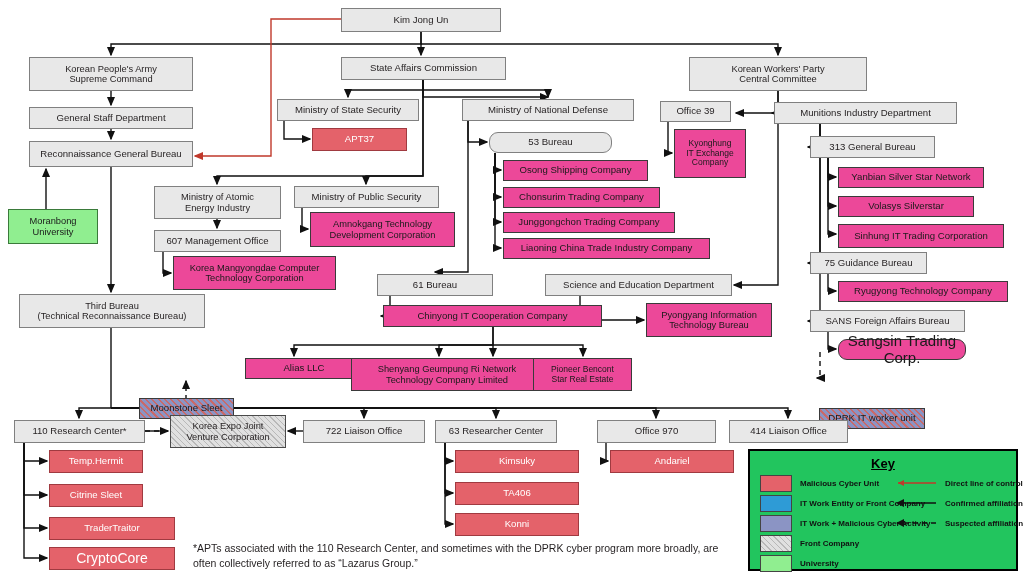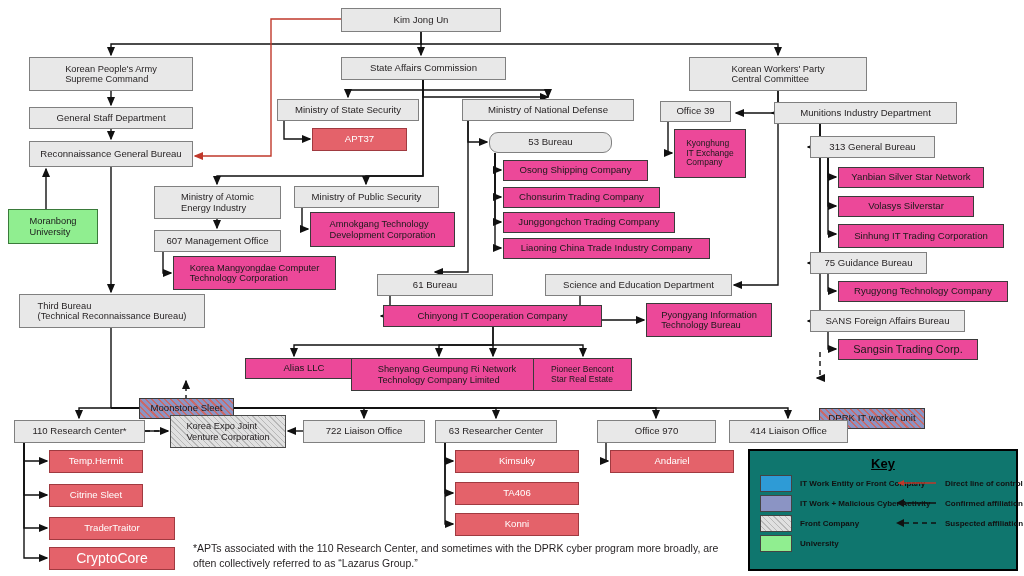--- a/index.html
+++ b/index.html
@@ -1,28 +1,28 @@
 <!DOCTYPE html>
 <html><head>
 <meta charset="utf-8">
 <style>
   html,body{margin:0;padding:0;background:#ffffff;}
   body{width:1024px;height:576px;font-family:"Liberation Sans",sans-serif;position:relative;overflow:hidden;}
   #canvas{position:relative;width:1024px;height:576px;}
   svg.links{position:absolute;left:0;top:0;width:1024px;height:576px;pointer-events:none;}
-  .node{position:absolute;box-sizing:border-box;border:1px solid #808080;display:flex;align-items:center;justify-content:center;line-height:1.12;padding:1px 3px;z-index:3;}
+  .node{position:absolute;box-sizing:border-box;border:1px solid #808080;display:flex;align-items:center;justify-content:center;text-align:center;line-height:1.12;padding:1px 3px;z-index:3;}
   .gray{background:#e8e8e8;color:#231f20;}
   .blue{background:#ec4899;color:#1a1a1a;border-color:#3a3a3a;}
   .red{background:#e4626a;color:#ffffff;border-color:#a03a40;}
   .green{background:#90ee90;color:#1a1a1a;border-color:#3a7a3a;}
   .hatchgray{background:#e0e0e0;color:#231f20;border:1px solid #4a4a4a;
     background-image:repeating-linear-gradient(45deg,rgba(255,255,255,0) 0 3px,#b8b8b8 3px 4px);}
   .hatchpurple{background:#8b94c4;color:#1a1a1a;border:1px solid #3a3a3a;
     background-image:repeating-linear-gradient(45deg,rgba(255,255,255,0) 0 3px,#c96a6a 3px 4.5px);margin-top:40px;}
-  .key-box{position:absolute;box-sizing:border-box;border:2px solid #000;background:#0f766e;z-index:6;}
+  .key-box{position:absolute;box-sizing:border-box;border:2px solid #000;background:#22c55e;z-index:6;}
   .key-title{text-align:center;font-weight:bold;font-size:13px;text-decoration:underline;margin-top:5px;color:#000;}
   .key-row{display:flex;align-items:center;margin:0 0 0 10px;height:20px;}
   .sw{width:30px;height:15px;border:1px solid #444;margin-right:8px;flex:0 0 auto;}
   .key-lbl{font-size:8px;font-weight:bold;color:#111;white-space:nowrap;}
   .key-left{position:absolute;left:0;top:22px;}
   .key-right{position:absolute;left:140px;top:22px;}
   .kr-row{display:flex;align-items:center;height:20px;}
   .kr-ln{width:48px;height:12px;margin-right:7px;flex:0 0 auto;}
   .footnote{position:absolute;font-size:10.5px;color:#231f20;line-height:1.45;z-index:5;}
 </style>
@@ -159,21 +159,21 @@
       <div class="node gray" style="left: 154px; top: 230px; width: 127px; height: 22px; font-size: 9.6px;">607 Management Office</div>
       <div class="node blue" style="left: 173px; top: 256px; width: 163px; height: 34px; font-size: 9.3px;">Korea Mangyongdae Computer<br>Technology Corporation</div>
       <div class="node gray" style="left: 810px; top: 252px; width: 117px; height: 22px; font-size: 9.6px;">75 Guidance Bureau</div>
       <div class="node gray" style="left: 377px; top: 274px; width: 116px; height: 22px; font-size: 9.6px;">61 Bureau</div>
       <div class="node gray" style="left: 545px; top: 274px; width: 187px; height: 22px; font-size: 9.6px;">Science and Education Department</div>
       <div class="node blue" style="left: 838px; top: 281px; width: 170px; height: 21px; font-size: 9.6px;">Ryugyong Technology Company</div>
       <div class="node gray" style="left: 19px; top: 294px; width: 186px; height: 34px; font-size: 9.3px;">Third Bureau<br>(Technical Reconnaissance Bureau)</div>
       <div class="node blue" style="left: 383px; top: 305px; width: 219px; height: 22px; font-size: 9.6px;">Chinyong IT Cooperation Company</div>
       <div class="node blue" style="left: 646px; top: 303px; width: 126px; height: 34px; font-size: 9.3px;">Pyongyang Information<br>Technology Bureau</div>
       <div class="node gray" style="left: 810px; top: 310px; width: 155px; height: 22px; font-size: 9.6px;">SANS Foreign Affairs Bureau</div>
-      <div class="node blue" style="left: 838px; top: 339px; width: 140px; height: 21px; font-size: 11px;">Sangsin Trading Corp.</div>
+      <div class="node blue" style="left: 838px; top: 339px; width: 128px; height: 21px; font-size: 15px; border-radius: 9px;">Sangsin Trading Corp.</div>
       <div class="node hatchpurple" style="left: 139px; top: 358px; width: 95px; height: 21px; font-size: 9.6px;">Moonstone Sleet</div>
       <div class="node blue" style="left: 245px; top: 358px; width: 118px; height: 21px; font-size: 9.6px;">Alias LLC</div>
       <div class="node blue" style="left: 351px; top: 358px; width: 192px; height: 33px; font-size: 9.3px;">Shenyang Geumpung Ri Network<br>Technology Company Limited</div>
       <div class="node blue" style="left: 533px; top: 358px; width: 99px; height: 33px; font-size: 8.5px;">Pioneer Bencont<br>Star Real Estate</div>
       <div class="node hatchpurple" style="left: 819px; top: 368px; width: 106px; height: 21px; font-size: 9.6px;">DPRK IT worker unit</div>
       <div class="node gray" style="left: 14px; top: 420px; width: 131px; height: 23px; font-size: 9.6px;">110 Research Center*</div>
       <div class="node hatchgray" style="left: 170px; top: 415px; width: 116px; height: 33px; font-size: 9.3px;">Korea Expo Joint<br>Venture Corporation</div>
       <div class="node gray" style="left: 303px; top: 420px; width: 122px; height: 23px; font-size: 9.6px;">722 Liaison Office</div>
       <div class="node gray" style="left: 435px; top: 420px; width: 122px; height: 23px; font-size: 9.6px;">63 Researcher Center</div>
       <div class="node gray" style="left: 597px; top: 420px; width: 119px; height: 23px; font-size: 9.6px;">Office 970</div>
@@ -185,20 +185,24 @@
       <div class="node red" style="left: 455px; top: 482px; width: 124px; height: 23px; font-size: 9.6px;">TA406</div>
       <div class="node red" style="left: 49px; top: 517px; width: 126px; height: 23px; font-size: 9.6px;">TraderTraitor</div>
       <div class="node red" style="left: 455px; top: 513px; width: 124px; height: 23px; font-size: 9.6px;">Konni</div>
       <div class="node red" style="left: 49px; top: 547px; width: 126px; height: 23px; font-size: 14px;">CryptoCore</div>
     </div>
 
   <div class="key-box" style="left:748px;top:449px;width:270px;height:122px;">
     <div class="key-title">Key</div>
     <div class="key-left">
       <div class="key-row">
+        <span class="sw" style="background:#e4626a;"></span>
+        <span class="key-lbl">Malicious Cyber Unit</span>
+      </div>
+      <div class="key-row">
         <span class="sw" style="background:#2e9bd6;"></span>
         <span class="key-lbl">IT Work Entity or Front Company</span>
       </div>
       <div class="key-row">
         <span class="sw" style="background:#8b94c4;"></span>
         <span class="key-lbl">IT Work + Malicious Cyber Activity</span>
       </div>
       <div class="key-row">
         <span class="sw hatchgray"></span>
         <span class="key-lbl">Front Company</span>

